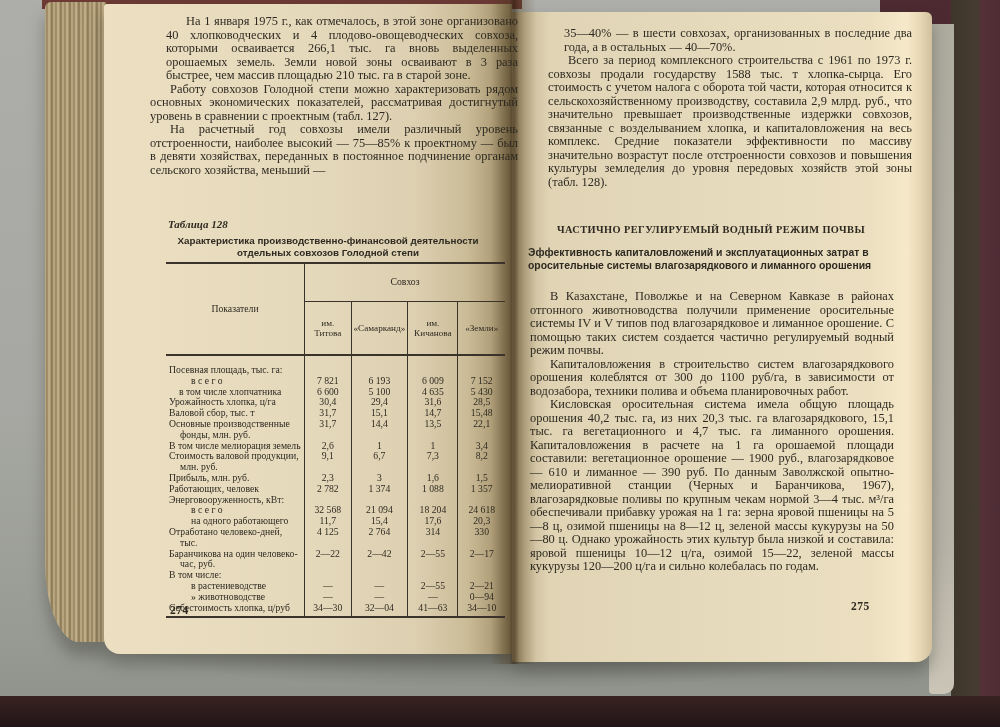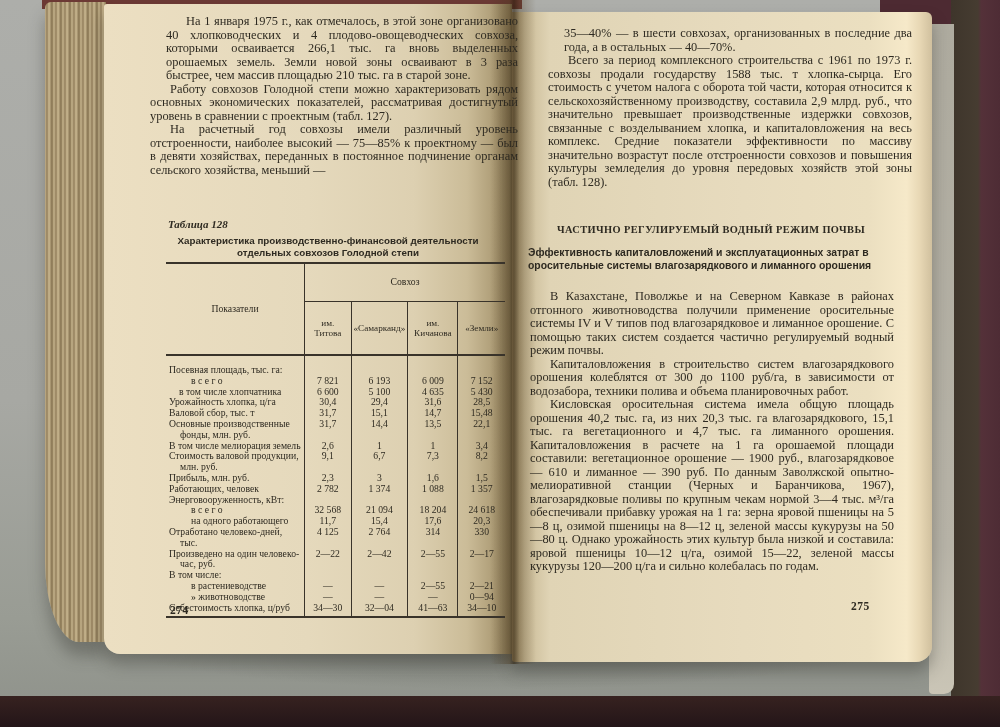--- a/index.html
+++ b/index.html
@@ -200,21 +200,21 @@
           <td class="val">20,3</td>
         </tr>
         <tr>
           <td class="lbl">Отработано человеко-дней, тыс.</td>
           <td class="val">4 125</td>
           <td class="val">2 764</td>
           <td class="val">314</td>
           <td class="val">330</td>
         </tr>
         <tr>
-          <td class="lbl">Произведено на один человеко-час, руб.</td>
+          <td class="lbl">Баранчикова на один человеко-час, руб.</td>
           <td class="val">2—22</td>
           <td class="val">2—42</td>
           <td class="val">2—55</td>
           <td class="val">2—17</td>
         </tr>
         <tr>
           <td class="lbl">В том числе:</td>
           <td class="val"></td>
           <td class="val"></td>
           <td class="val"></td>

